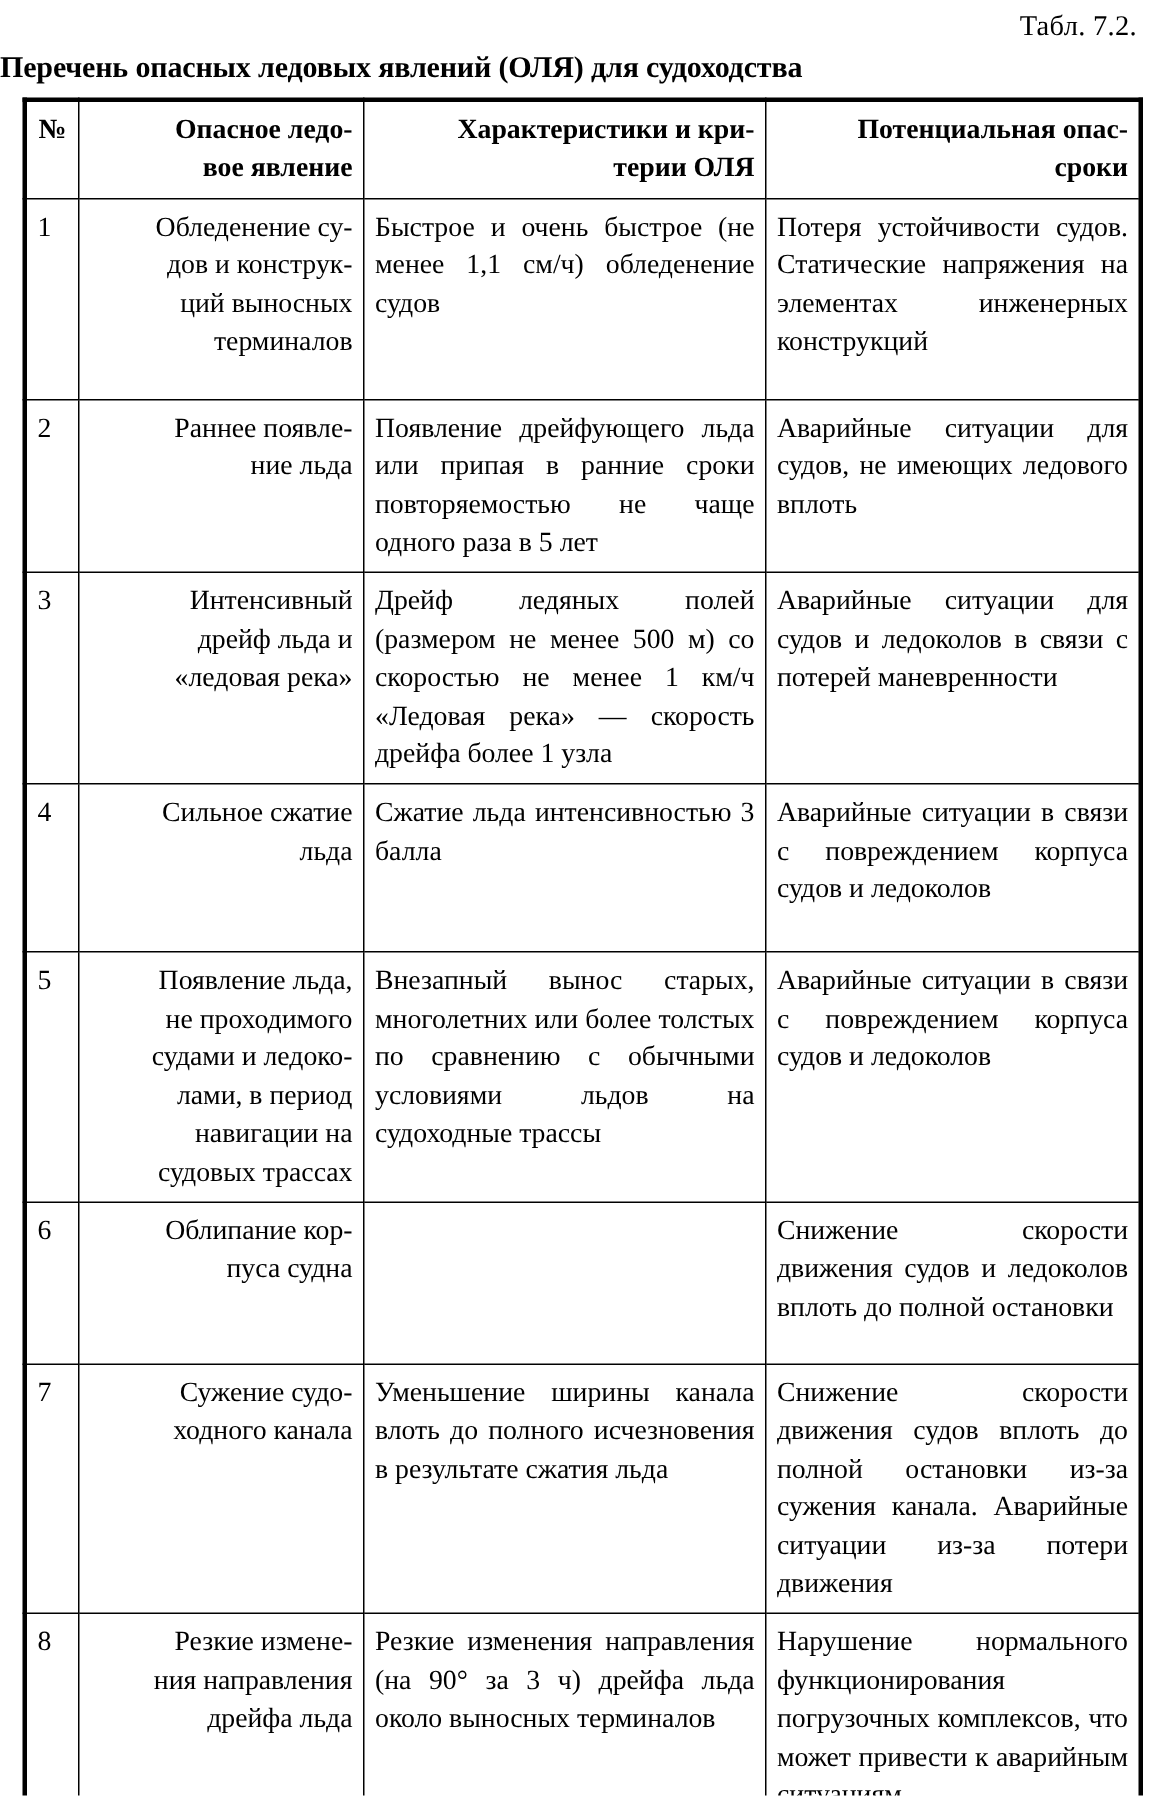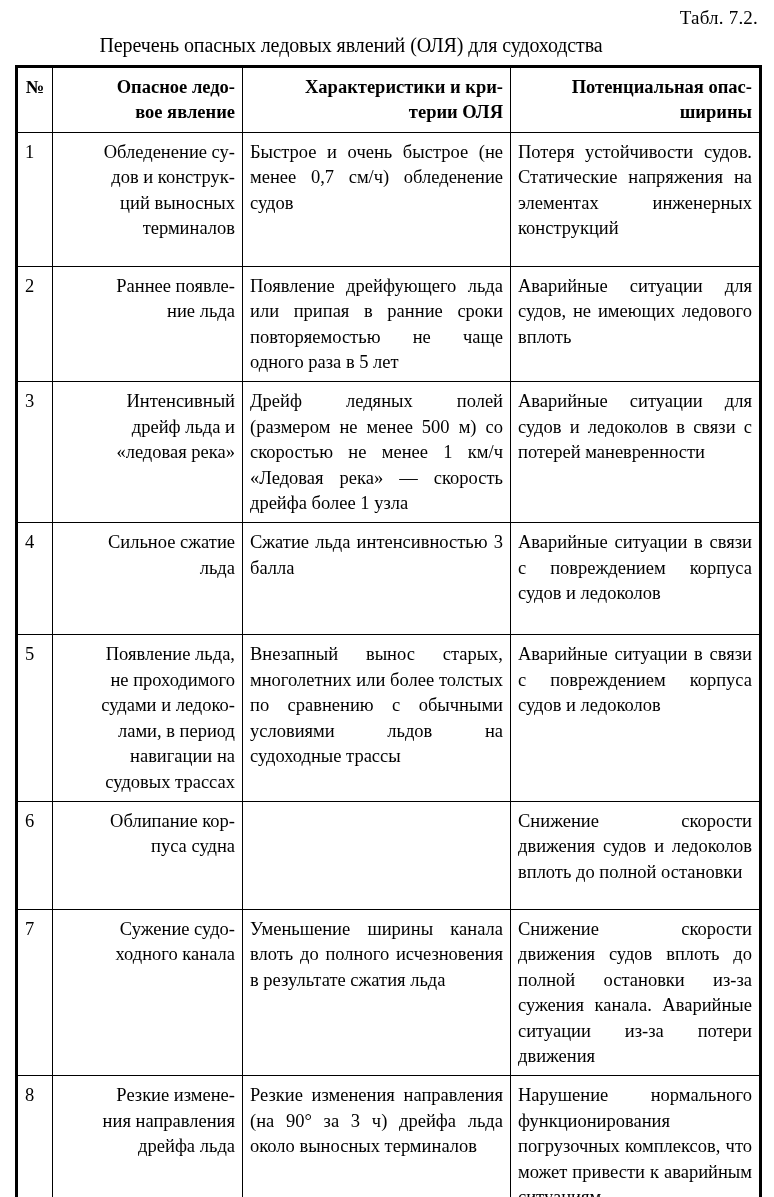--- a/index.html
+++ b/index.html
@@ -35,22 +35,22 @@
     letter-spacing: 0.2px;
     white-space: nowrap;
   }
 
   
   .doc-title {
     position: absolute;
     top: 33px;
     left: 0;
     width: 702px;
-    text-align: center;
-    font-weight: normal;
+    text-align: left;
+    font-weight: bold;
     font-size: 20px;
     line-height: 25px;
     letter-spacing: -0.1px;
   }
 
   
   .table-wrap {
     position: absolute;
     top: 65px;
     left: 15px;
@@ -148,38 +148,38 @@
           <th>
             <span class="cell-text">Опасное ледо-
 вое явление</span>
           </th>
           <th>
             <span class="cell-text">Характеристики и кри-
 терии ОЛЯ</span>
           </th>
           <th>
             <span class="cell-text">Потенциальная опас-
-ширины</span>
+сроки</span>
           </th>
         </tr>
       </thead>
       <tbody>
 
         <tr class="r1">
           <td class="num">
             <span class="cell-text">1</span>
           </td>
           <td class="name">
             <span class="cell-text">Обледенение су-
 дов и конструк-
 ций выносных
 терминалов</span>
           </td>
           <td class="crit">
-            <span class="cell-text justified">Быстрое и очень быстрое (не менее 0,7 см/ч) обледенение судов</span>
+            <span class="cell-text justified">Быстрое и очень быстрое (не менее 1,1 см/ч) обледенение судов</span>
           </td>
           <td class="risk">
             <span class="cell-text justified">Потеря устойчивости судов. Статические напряжения на элементах инженерных конструкций</span>
           </td>
         </tr>
 
         <tr class="r2">
           <td class="num">
             <span class="cell-text">2</span>
           </td>

